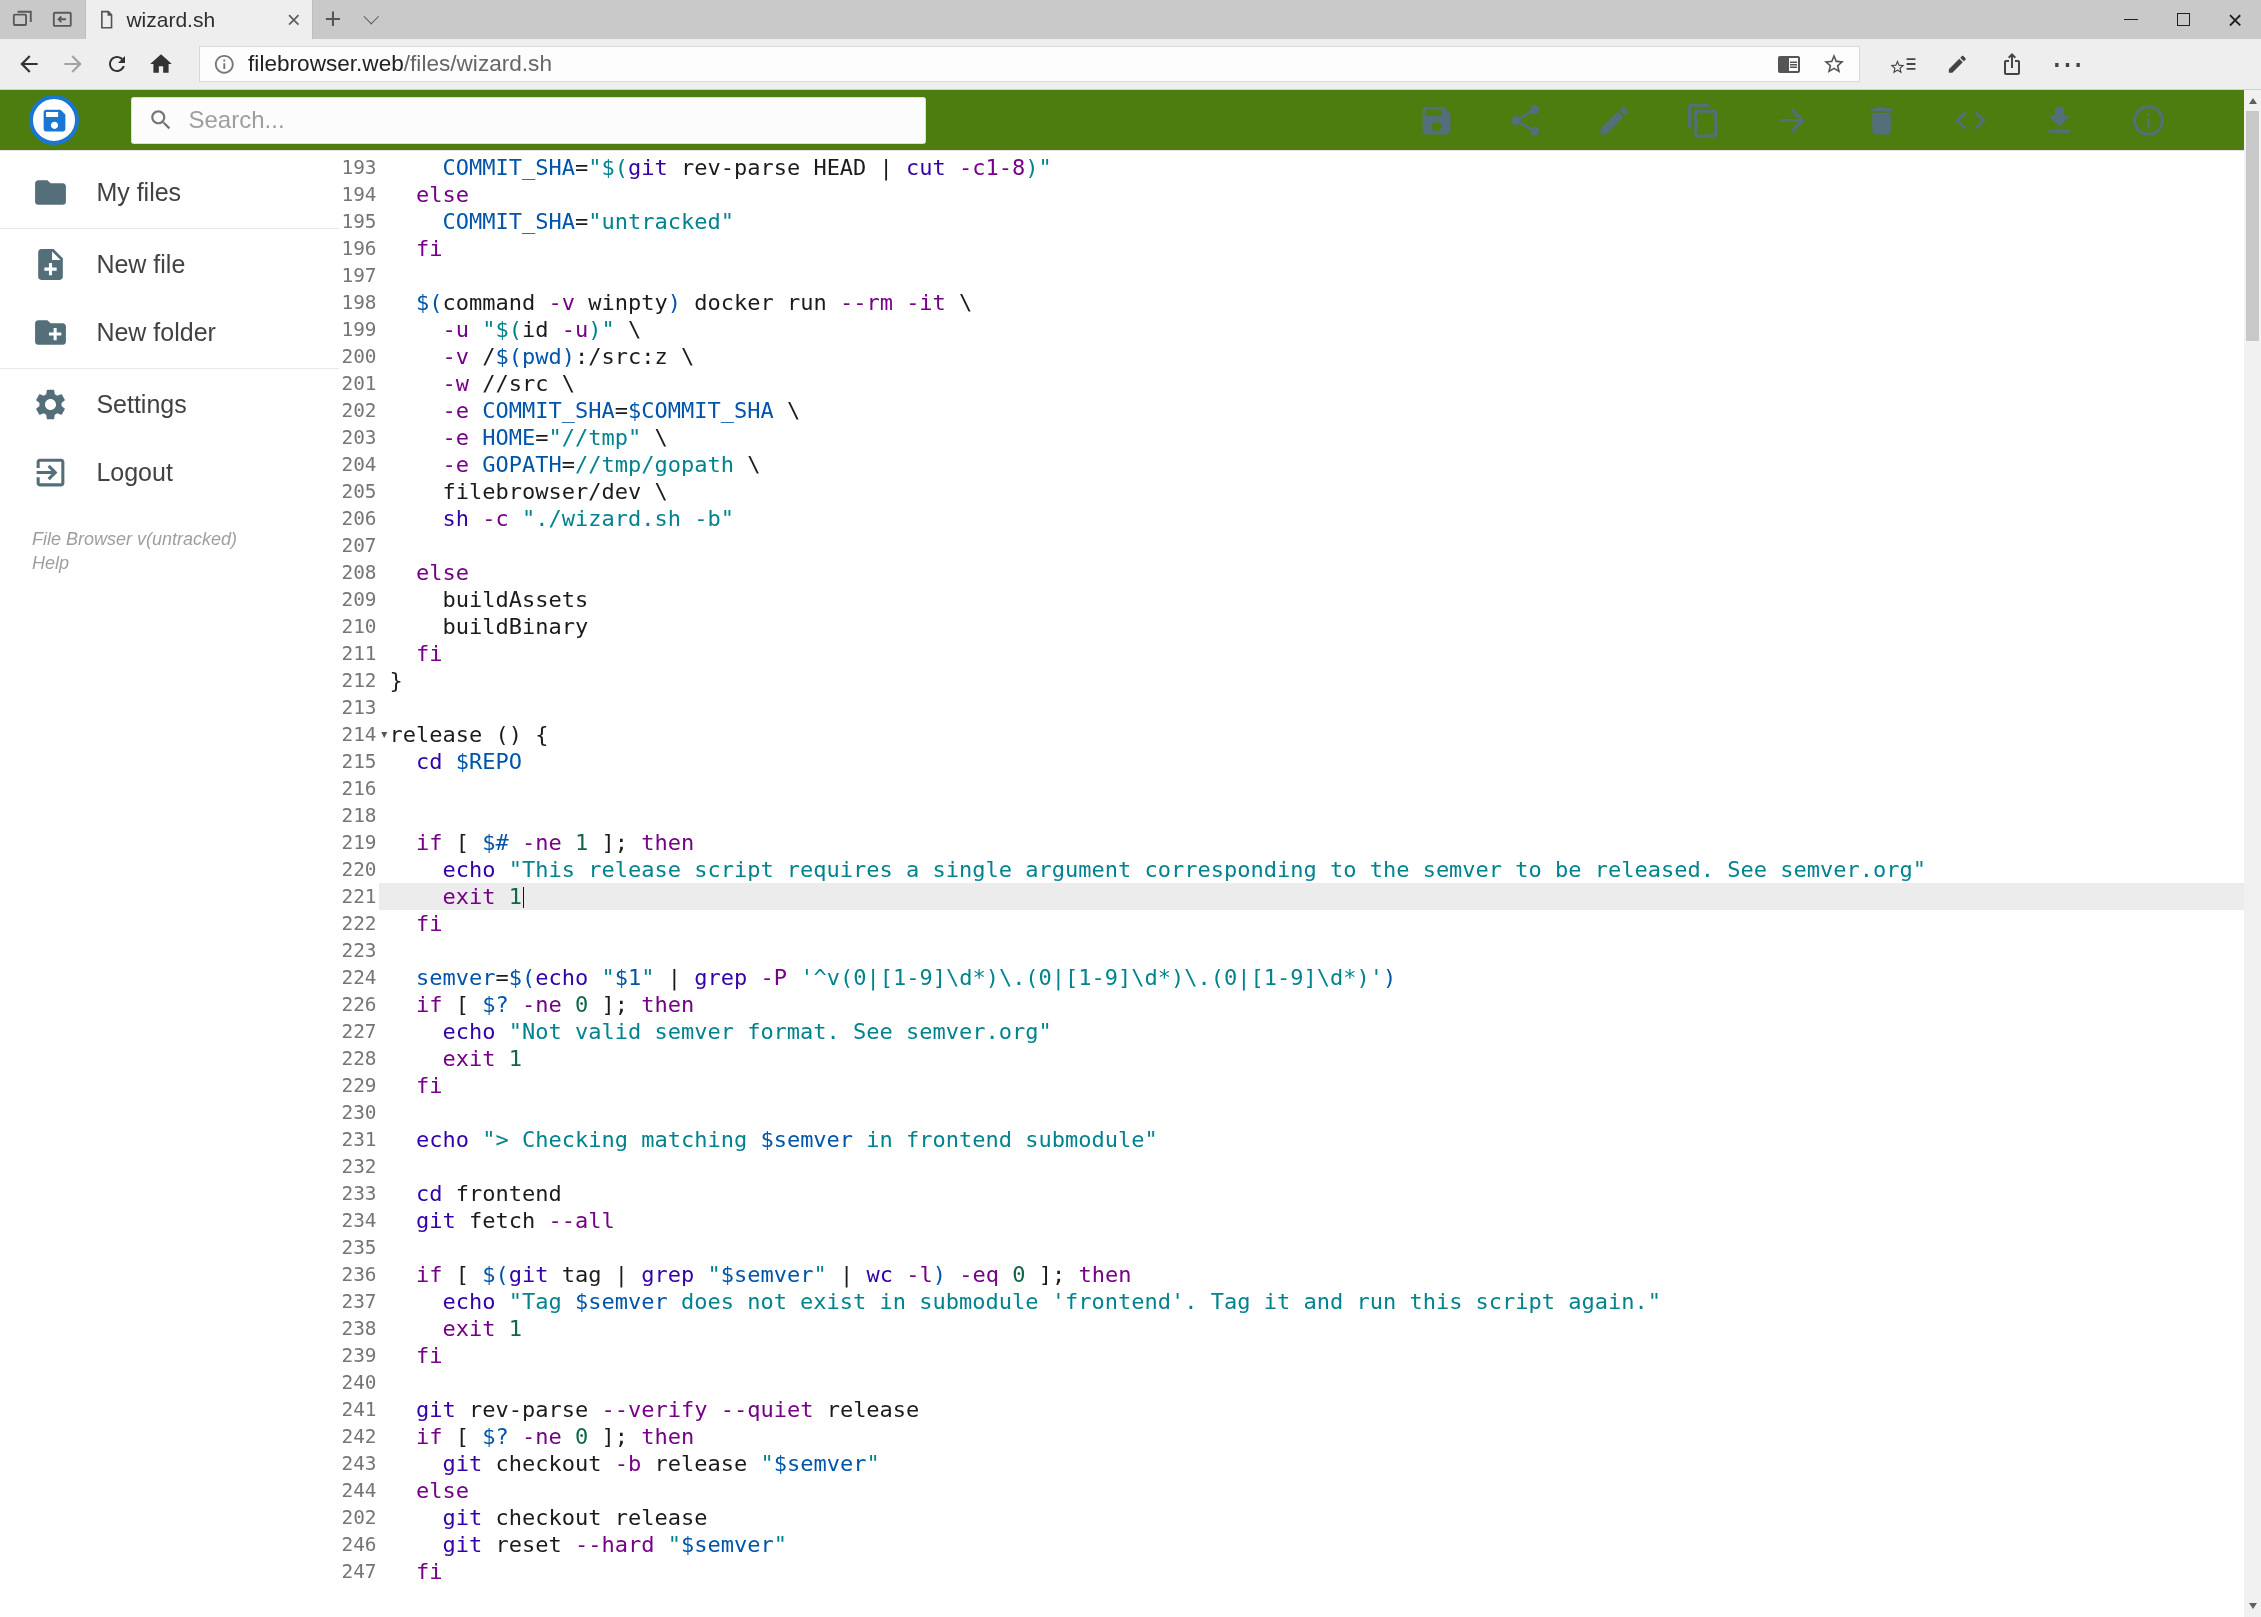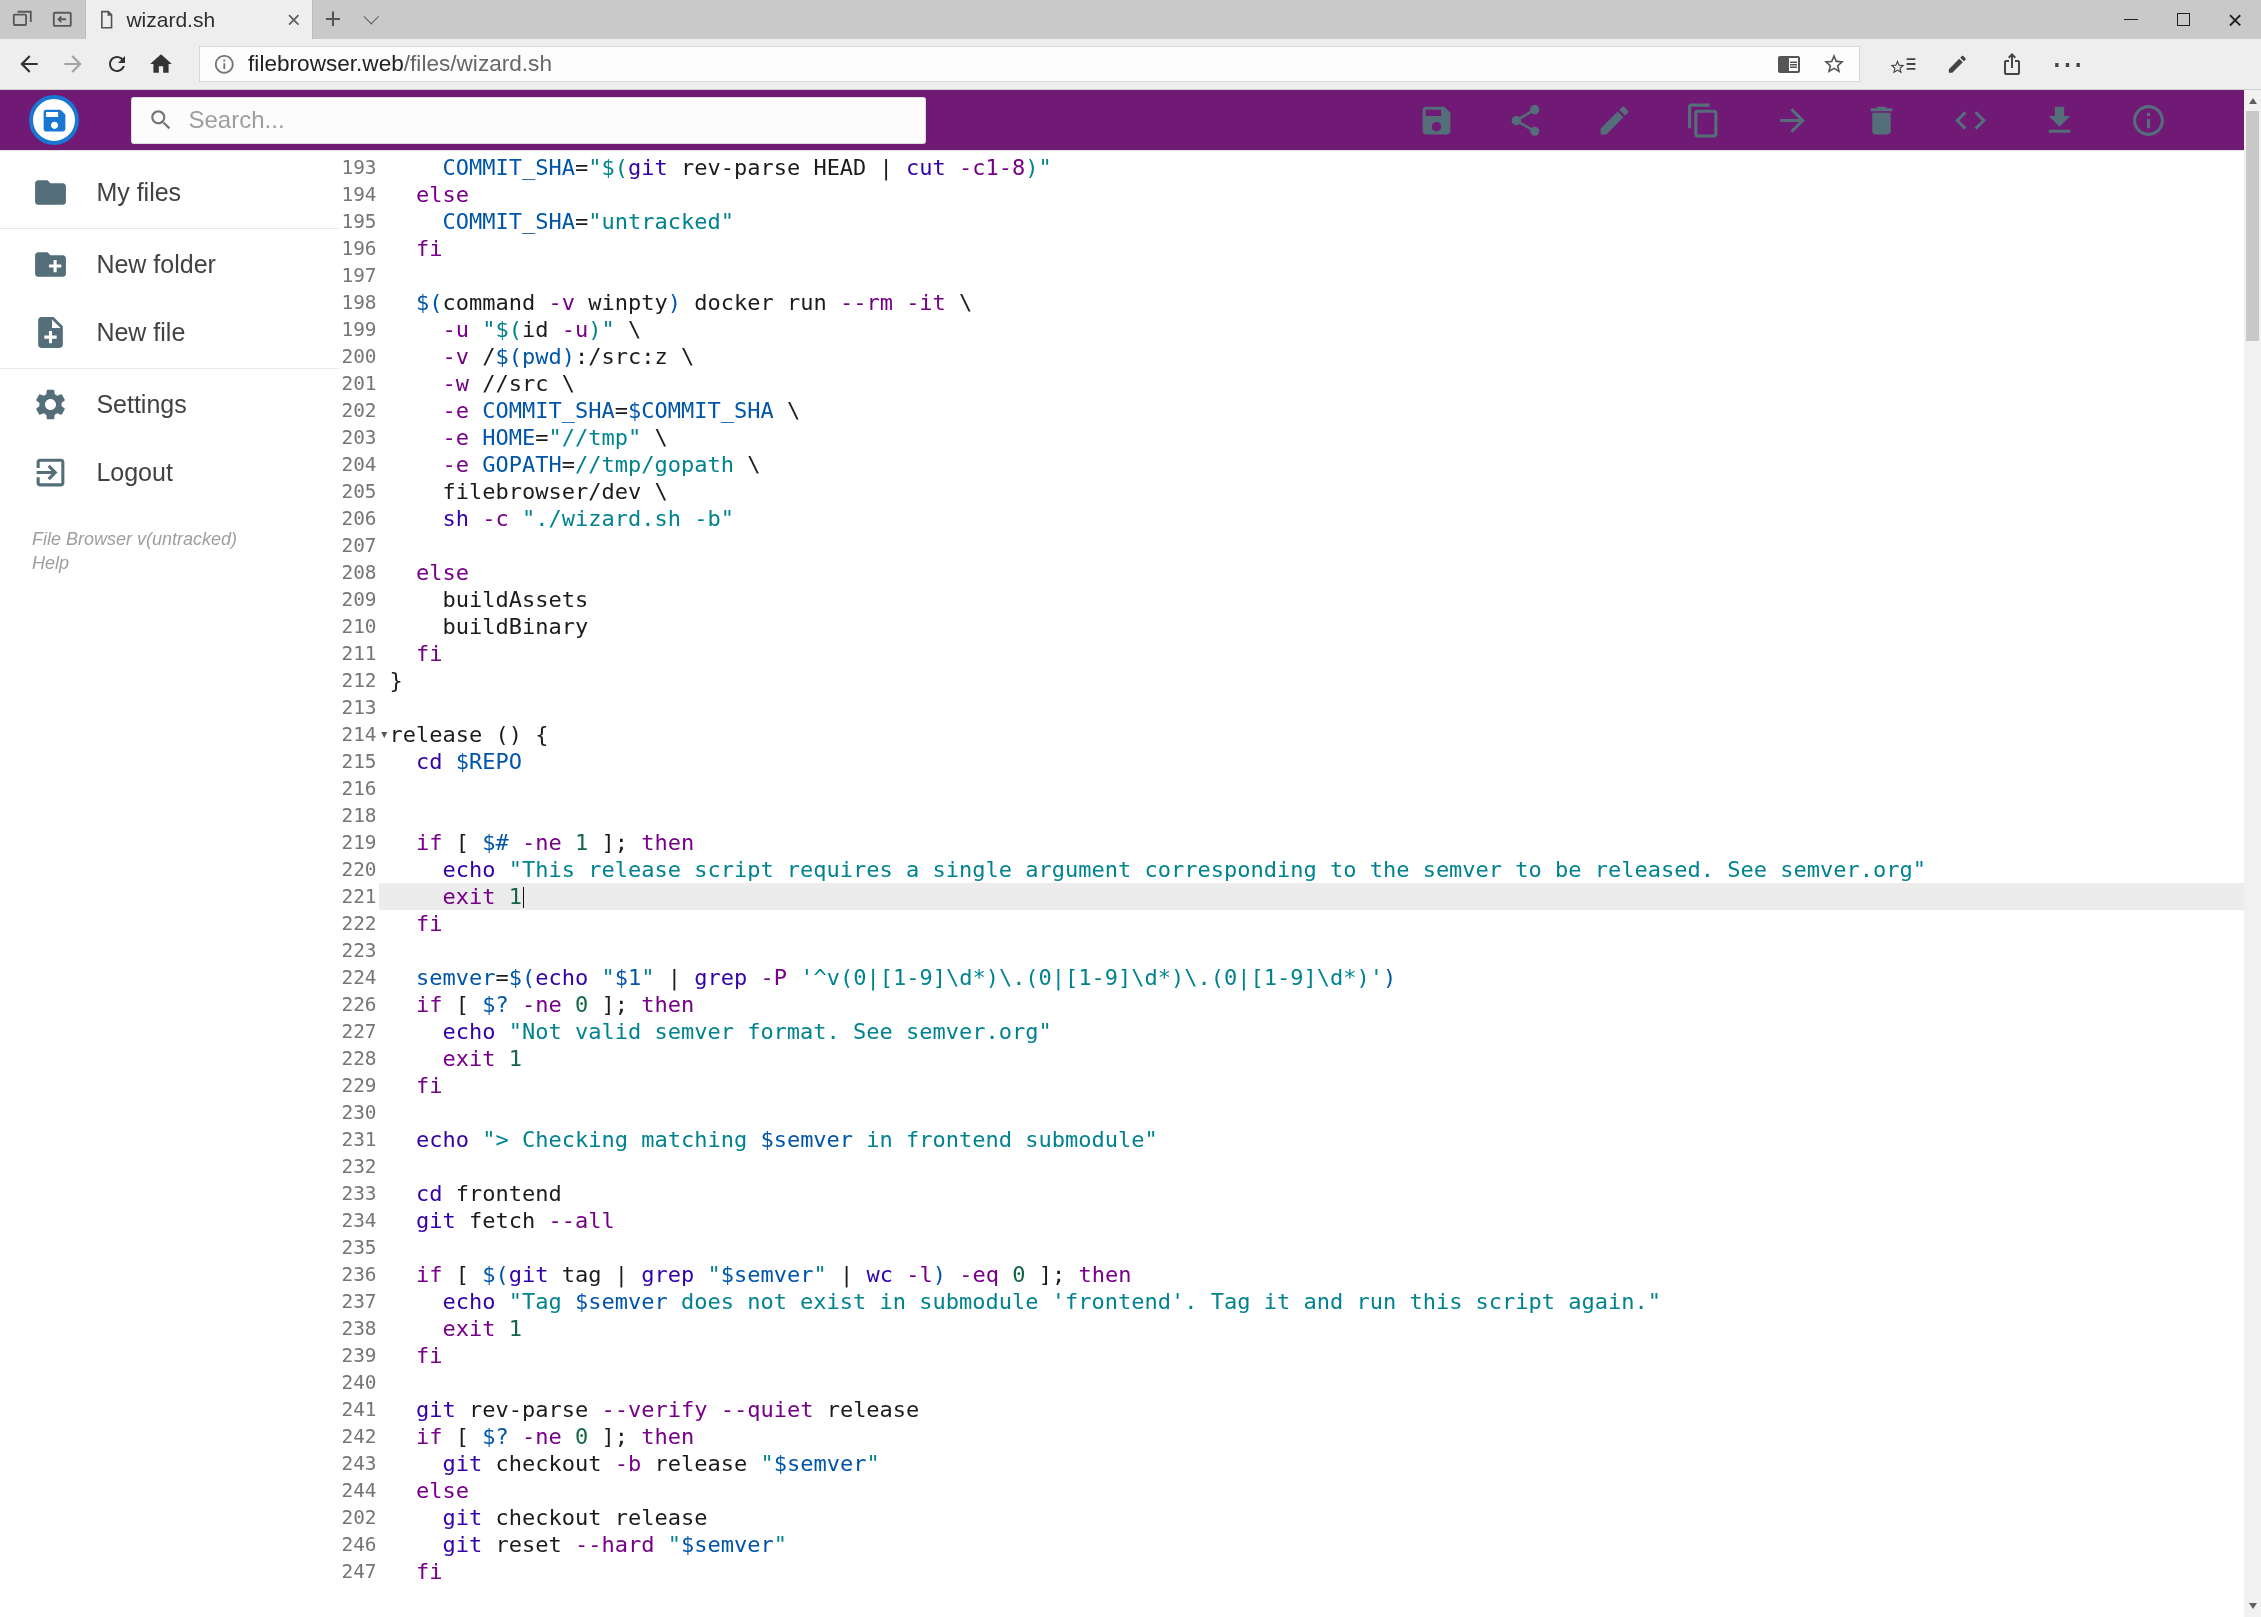--- a/index.html
+++ b/index.html
@@ -30,21 +30,21 @@
   .url-path { color:#666; }
   .url-spacer { flex:1; }
   .url-right-ic { margin-left:21px; display:flex; align-items:center; color:#555; }
   .chrome-actions { display:flex; align-items:center; margin-left:19.4px; gap:8px; }
   .chrome-btn { width:47px; height:44px; display:flex; align-items:center; justify-content:center; color:#444; }
   .more-glyph { font-size:32px; color:#444; line-height:1; }
 
   
   .page { position:absolute; top:90px; left:0; right:0; bottom:0; background:#fff; }
 
-  .app-header { position:absolute; top:0; left:0; right:17px; height:61px; background:#701a75; border-bottom:0.8px solid #e3e3e3; display:flex; align-items:center; }
+  .app-header { position:absolute; top:0; left:0; right:17px; height:61px; background:#4d7c0f; border-bottom:0.8px solid #e3e3e3; display:flex; align-items:center; }
   .logo { margin-left:29px; width:50px; height:50px; border-radius:50%; border:4px solid var(--accent); background:#fff; display:flex; align-items:center; justify-content:center; flex:none; }
   .logo svg { width:29px; height:29px; fill:var(--accent); }
   .search-box { margin-left:52px; width:795px; height:47px; background:#fcfcfc; border:0.8px solid #ddd; border-radius:2.4px; display:flex; align-items:center; padding:0 16px; }
   .search-box svg { width:26px; height:26px; fill:#757575; flex:none; }
   .search-box input { border:0; outline:0; background:transparent; margin-left:14.5px; font-size:24px; color:#444; width:100%; font-family:inherit; }
   .search-box input::placeholder { color:#9e9e9e; }
   .header-toolbar { margin-left:auto; margin-right:77px; display:flex; gap:52px; }
   .tool { width:37px; height:37px; color:var(--icon-gray); cursor:pointer; }
   .tool svg { width:37px; height:37px; fill:currentColor; }
 
@@ -236,29 +236,29 @@
       <div>
           <div class="sb-item">
             <svg viewBox="0 0 24 24">
               <path d="M10 4H4c-1.1 0-1.99.9-1.99 2L2 18c0 1.1.9 2 2 2h16c1.1 0 2-.9 2-2V8c0-1.1-.9-2-2-2h-8l-2-2z"></path>
             </svg>
             <span class="sb-label">My files</span>
           </div>
           <div class="sb-div"></div>
           <div class="sb-item">
             <svg viewBox="0 0 24 24">
+              <path d="M14 2H6c-1.1 0-1.99.9-1.99 2L4 20c0 1.1.89 2 1.99 2H18c1.1 0 2-.9 2-2V8l-6-6zm2 14h-3v3h-2v-3H8v-2h3v-3h2v3h3v2zm-3-7V3.5L18.5 9H13z"></path>
+            </svg>
+            <span class="sb-label">New file</span>
+          </div>
+          <div class="sb-item">
+            <svg viewBox="0 0 24 24">
               <path d="M20 6h-8l-2-2H4c-1.1 0-1.99.9-1.99 2L2 18c0 1.1.9 2 2 2h16c1.1 0 2-.9 2-2V8c0-1.1-.9-2-2-2zm-1 8h-3v3h-2v-3h-3v-2h3V9h2v3h3v2z"></path>
             </svg>
             <span class="sb-label">New folder</span>
-          </div>
-          <div class="sb-item">
-            <svg viewBox="0 0 24 24">
-              <path d="M14 2H6c-1.1 0-1.99.9-1.99 2L4 20c0 1.1.89 2 1.99 2H18c1.1 0 2-.9 2-2V8l-6-6zm2 14h-3v3h-2v-3H8v-2h3v-3h2v3h3v2zm-3-7V3.5L18.5 9H13z"></path>
-            </svg>
-            <span class="sb-label">New file</span>
           </div>
           <div class="sb-div"></div>
           <div class="sb-item">
             <svg viewBox="0 0 24 24">
               <path d="M19.14 12.94c.04-.3.06-.61.06-.94 0-.32-.02-.64-.07-.94l2.03-1.58c.18-.14.23-.41.12-.61l-1.92-3.32c-.12-.22-.37-.29-.59-.22l-2.39.96c-.5-.38-1.03-.7-1.62-.94l-.36-2.54c-.04-.24-.24-.41-.48-.41h-3.84c-.24 0-.43.17-.47.41l-.36 2.54c-.59.24-1.13.57-1.62.94l-2.39-.96c-.22-.08-.47 0-.59.22L2.74 8.87c-.12.21-.08.47.12.61l2.03 1.58c-.05.3-.09.63-.09.94s.02.64.07.94l-2.03 1.58c-.18.14-.23.41-.12.61l1.92 3.32c.12.22.37.29.59.22l2.39-.96c.5.38 1.03.7 1.62.94l.36 2.54c.05.24.24.41.48.41h3.84c.24 0 .44-.17.47-.41l.36-2.54c.59-.24 1.13-.56 1.62-.94l2.39.96c.22.08.47 0 .59-.22l1.92-3.32c.12-.22.07-.47-.12-.61l-2.01-1.58zM12 15.6c-1.98 0-3.6-1.62-3.6-3.6s1.62-3.6 3.6-3.6 3.6 1.62 3.6 3.6-1.62 3.6-3.6 3.6z"></path>
             </svg>
             <span class="sb-label">Settings</span>
           </div>
           <div class="sb-item">
             <svg viewBox="0 0 24 24">

